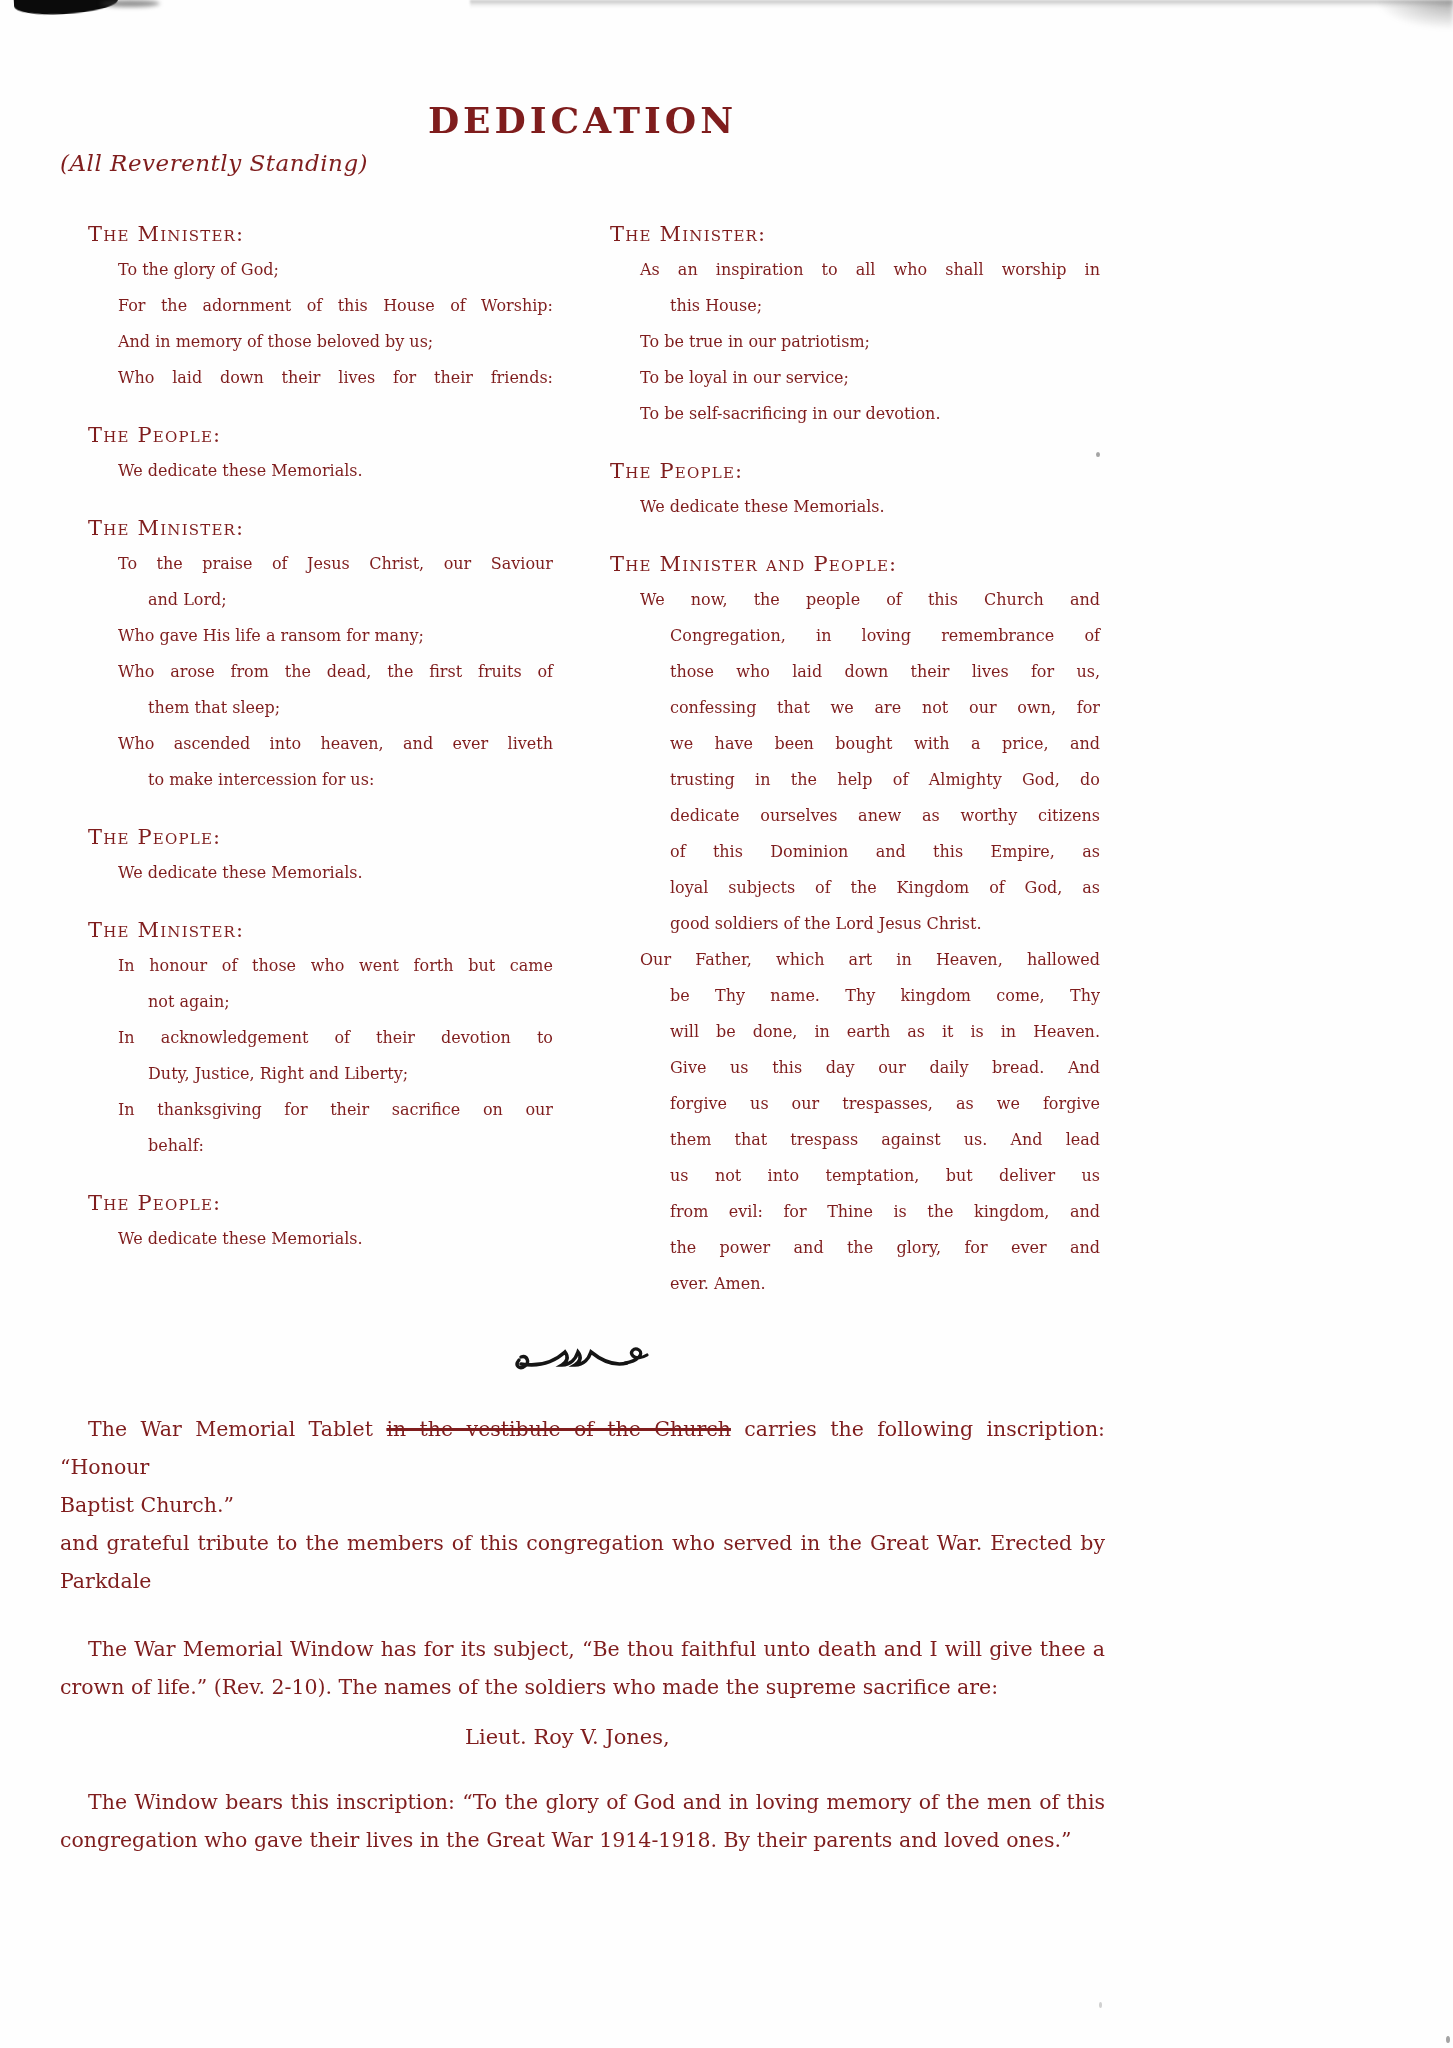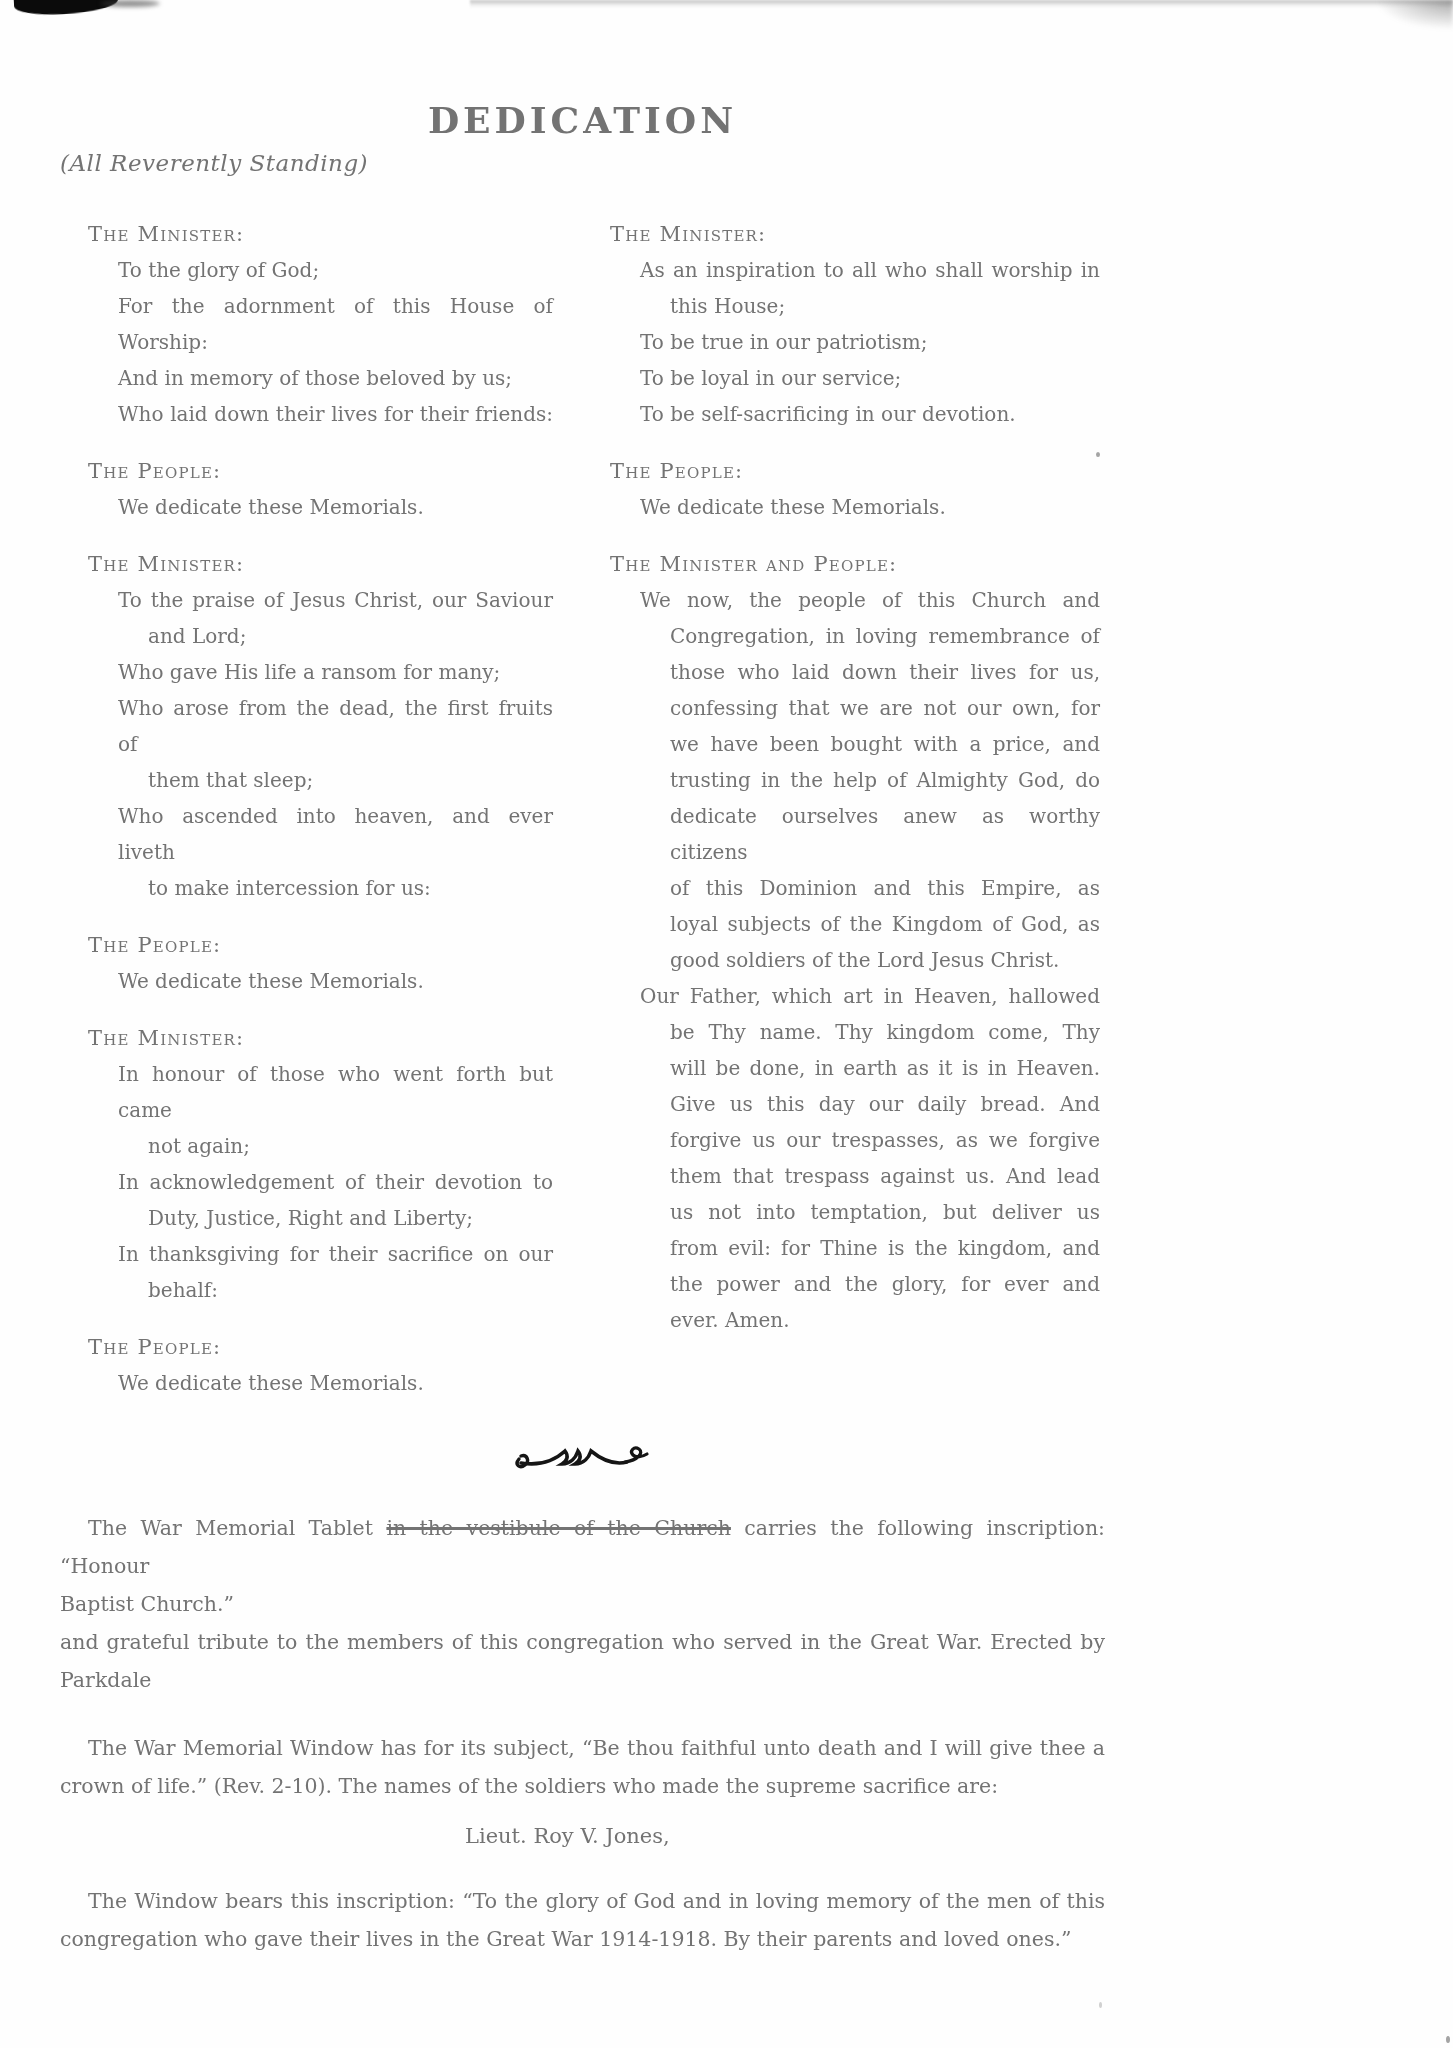--- a/index.html
+++ b/index.html
@@ -4,21 +4,21 @@
 <style>
   html,body { margin:0; padding:0; }
   body { background:#e8e8e8; }
   .page {
     position:relative;
     width:1453px; height:2048px;
     margin:0 auto;
     background:#fefefe;
     overflow:hidden;
     font-family:"DejaVu Serif","Liberation Serif",serif;
-    color:#737373;
+    color:#7f1d1d;
   }
   
   .blob-topleft {
     position:absolute; left:14px; top:-8px; width:104px; height:22px;
     background:#0b0b0b; border-radius:12% 40% 70% 60%;
     transform:rotate(-3deg); filter:blur(0.7px);
   }
   .blob-tail {
     position:absolute; left:100px; top:0; width:60px; height:7px;
     background:rgba(60,60,60,.55); border-radius:50%; filter:blur(2px);
@@ -47,21 +47,21 @@
   }
   .subtitle { text-align:left; font-style:italic; font-size:23px; margin-top:9px; letter-spacing:.5px; }
 
   .columns { display:flex; margin-top:40px; }
   .col-left  { width:465px; margin-left:28px; }
   .col-right { width:490px; margin-left:57px; }
 
   .sect { margin-top:21px; }
   .sect.first { margin-top:0; }
   .speaker { font-variant:small-caps; font-size:21px; line-height:36px; letter-spacing:1.2px; }
-  .ln { font-size:20px; line-height:36px; padding-left:30px; }
+  .ln { font-size:16px; line-height:36px; padding-left:30px; }
   .ln.cont { padding-left:60px; }
   .ln.j { text-align:justify; text-align-last:justify; }
 
   .ornament-wrap { text-align:center; margin-top:36px; }
 
   .para { font-size:20.5px; line-height:38px; margin-top:30px; }
   .bln.j { text-align:justify; text-align-last:justify; }
   .bln.ind { text-indent:28px; }
   .struck { text-decoration:line-through; text-decoration-thickness:2.5px; }
 

